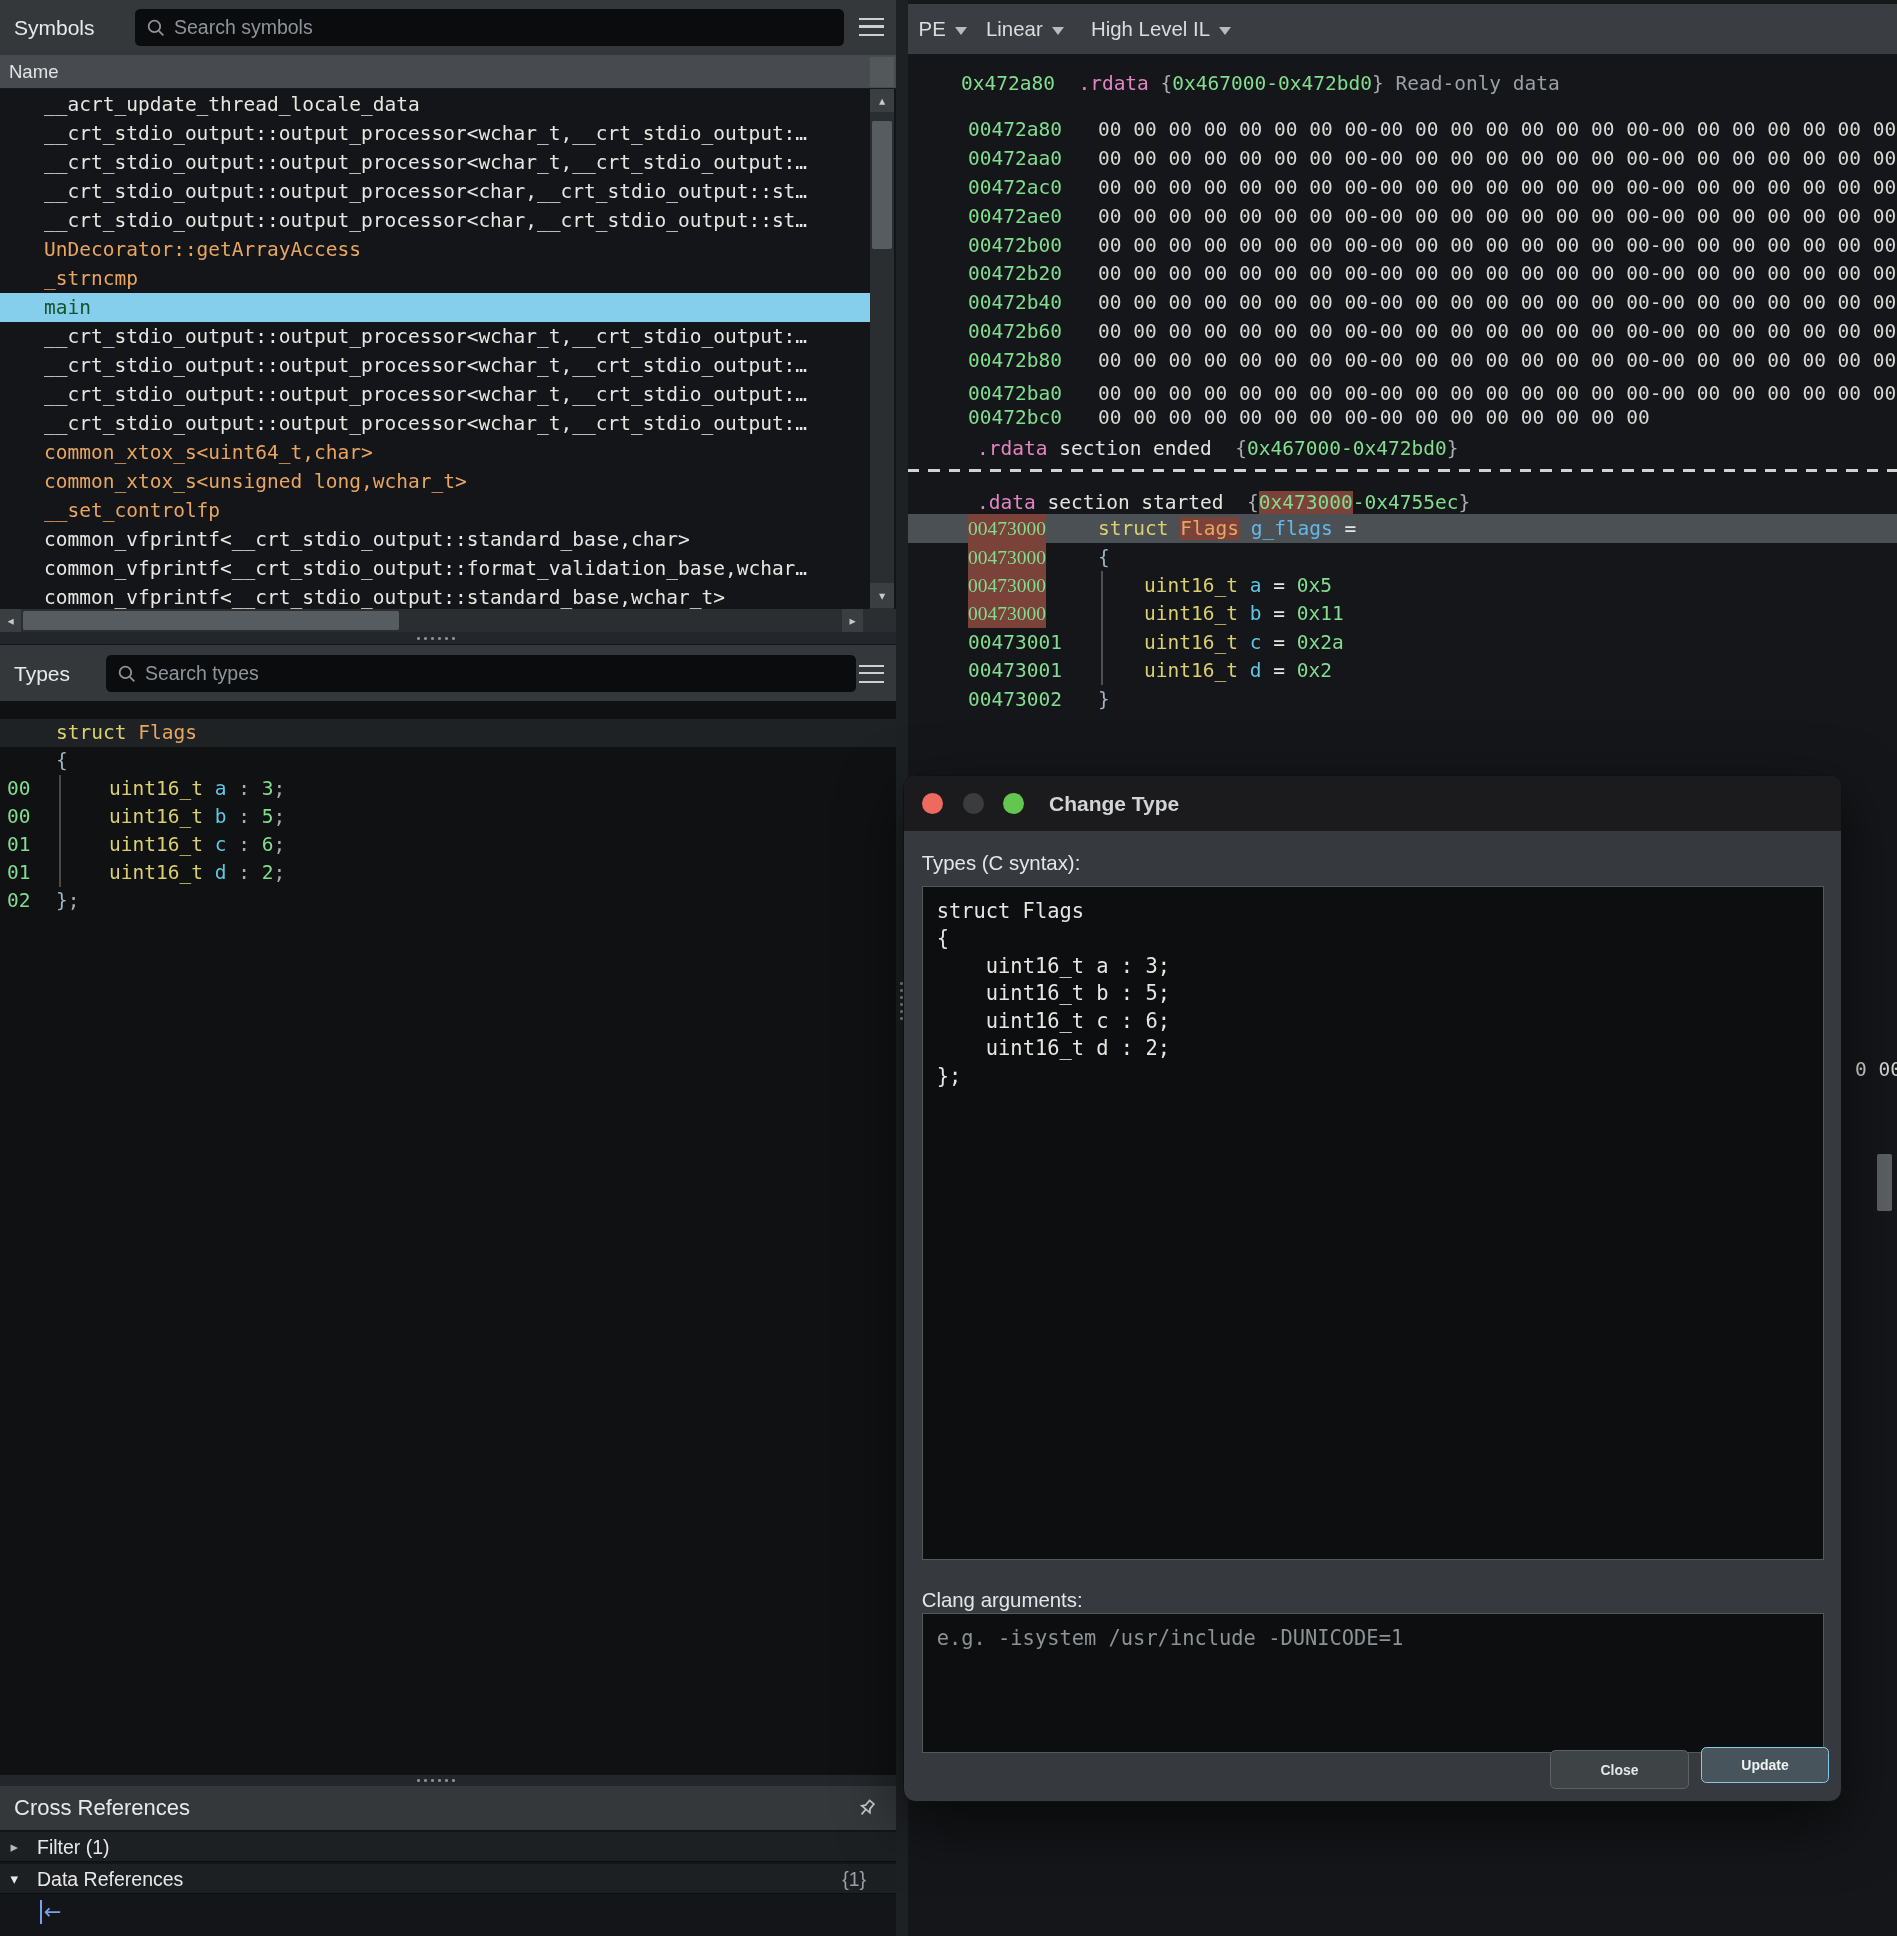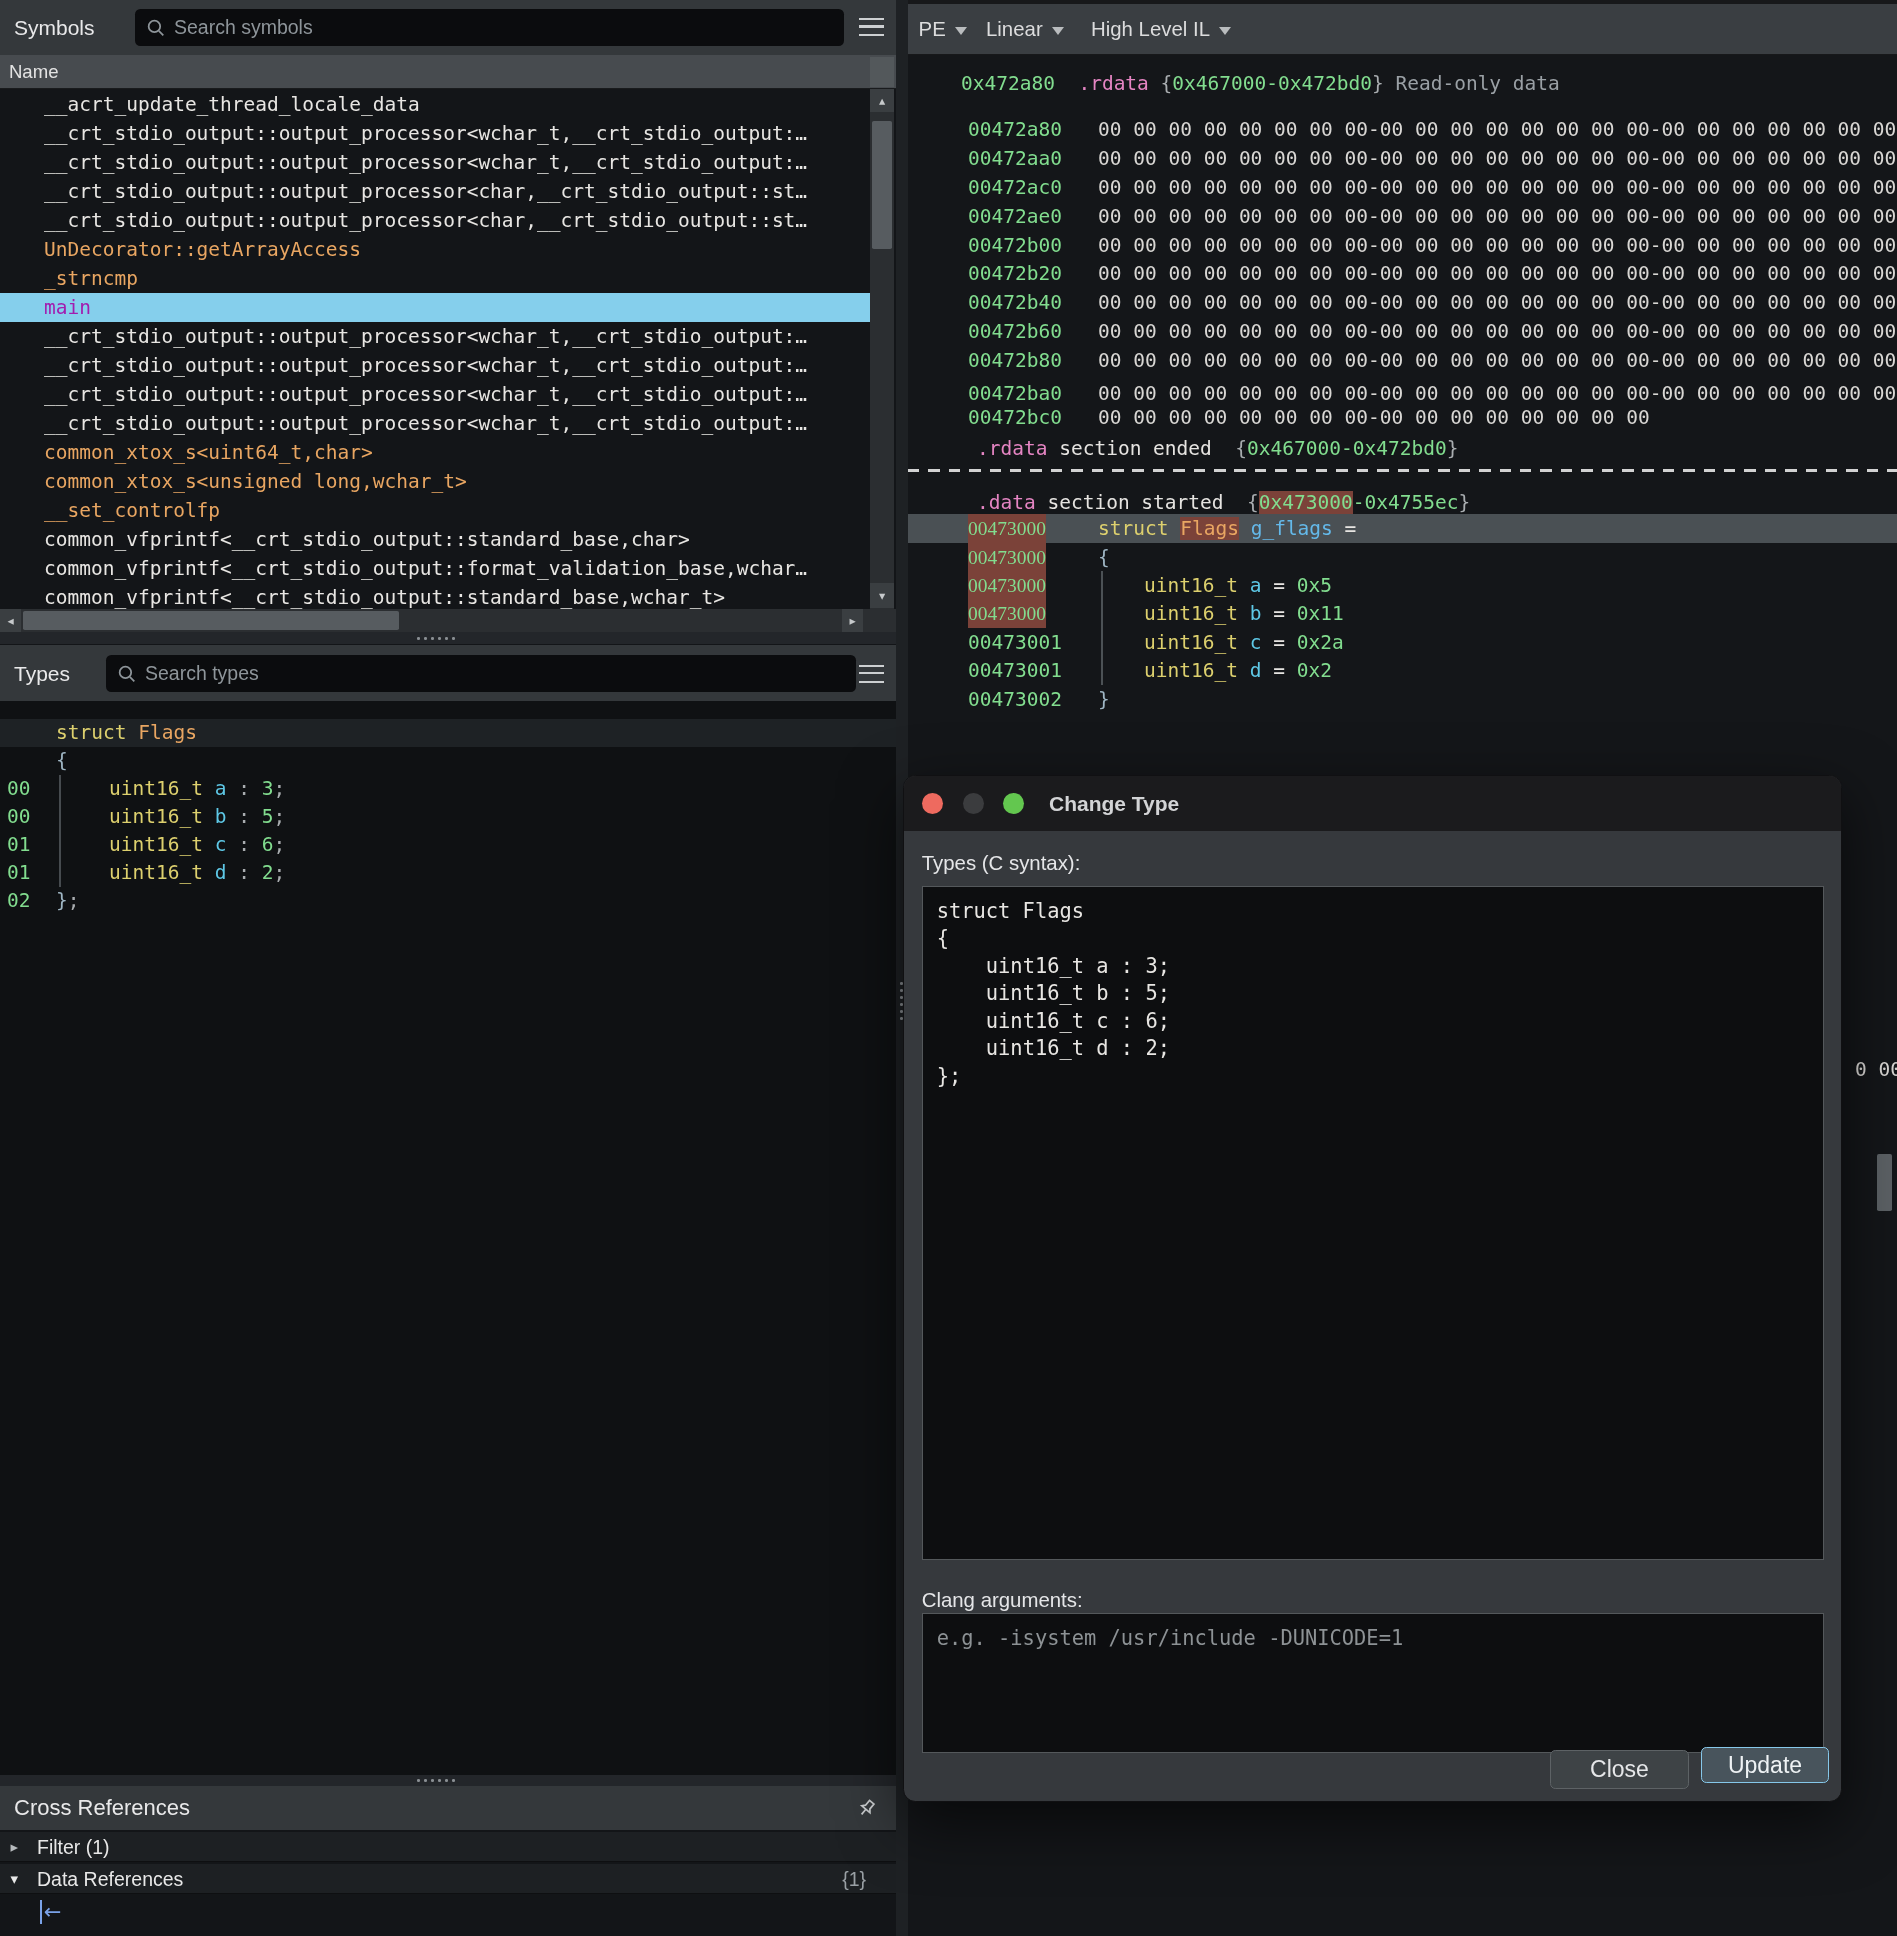--- a/index.html
+++ b/index.html
@@ -16,21 +16,21 @@
   .searchbox input::placeholder { color:#8e959a; }
   .hamb { position:absolute; width:25px; height:18.6px; border-top:2.7px solid #cdd0d2; border-bottom:2.7px solid #cdd0d2; cursor:pointer; }
   .hamb::after { content:""; position:absolute; left:0; top:5.3px; width:100%; height:2.7px; background:#cdd0d2; }
 
   #sym-header { top:0; height:55px; }
   #name-header { position:absolute; left:0; top:55px; width:896px; height:34px; background:#474b4f; border-bottom:1.8px solid #191b1d; }
   #name-header span { position:absolute; left:8.9px; top:50%; transform:translateY(-50%); font-size:18.6px; color:#e3e3e3; }
   #symbol-list { position:absolute; left:0; top:90px; width:870px; height:519px; background:#131518; overflow:hidden; font-size:19.5px; }
   .sym-row { height:29px; line-height:29px; padding-left:44px; white-space:pre; overflow:hidden; }
   .c-white { color:#e8e6e3; } .c-orange { color:#e9a662; }
-  .sym-row.sel { background:#85cfec; color:#a21caf; }
+  .sym-row.sel { background:#85cfec; color:#14532d; }
 
   
   .vtrack { position:absolute; left:870px; top:89px; width:24px; height:520px; background:#2b2e31; }
   .vcorner { position:absolute; left:870px; top:57px; width:24px; height:30px; background:#53585b; }
   .sbarrow { position:absolute; background:#3a3e41; color:#c6c9cb; font-size:12.4px; text-align:center; cursor:pointer; font-family:"DejaVu Sans", sans-serif; }
   .vthumb { position:absolute; background:#575c60; border-radius:1.8px; cursor:pointer; }
   
   #hscroll { position:absolute; left:0; top:609px; width:896px; height:23px; background:#2b2e31; }
 
   .dots-h { position:absolute; display:flex; gap:4.4px; }
@@ -95,21 +95,21 @@
   #dialog { position:absolute; left:903px; top:775px; width:939px; height:1027px; background:#36393d;
             border:0.9px solid #101012; border-radius:12.4px; box-shadow:0 21px 62px rgba(0,0,0,.6); z-index:10; overflow:hidden; }
   #dlg-titlebar { position:absolute; left:0; top:0; width:100%; height:55px; background:#1b1b1d; }
   .light { position:absolute; top:17px; width:21px; height:21px; border-radius:50%; cursor:pointer; }
   #dlg-title { position:absolute; left:145px; top:0; height:55px; line-height:55px; font-size:21px; font-weight:bold; color:#d3d4d6; }
   .dlg-label { position:absolute; left:17.7px; font-size:20.4px; color:#e5e6e8; }
   .dlg-box { position:absolute; left:17.7px; width:902px; background:#0d0e10; border:0.9px solid #54585b;
              color:#e8e6e3; font-family:"DejaVu Sans Mono", monospace; font-size:20.4px; line-height:27.5px;
              padding:10.6px 14px; resize:none; outline:none; }
   .dlg-box::placeholder { color:#8d9295; }
-  .dlg-btn { position:absolute; border-radius:5.3px; font-size:23px; font-family:"Liberation Sans", sans-serif; cursor:pointer; }
+  .dlg-btn { position:absolute; border-radius:5.3px; font-size:14px; font-family:"Liberation Sans", sans-serif; cursor:pointer;font-weight:bold; }
   #btn-close { left:646px; top:974px; width:139px; height:39px; background:#3e4346; border:0.9px solid #5d6265; color:#e6e7e9; }
   #btn-update { left:797px; top:971px; width:128px; height:36px; background:#48545c; border:1.8px solid #86c8ea; color:#eef2f4; }
 
   svg.icon { display:block; }
 </style>
 </head>
 <body>
 
 <div id="left">
 

